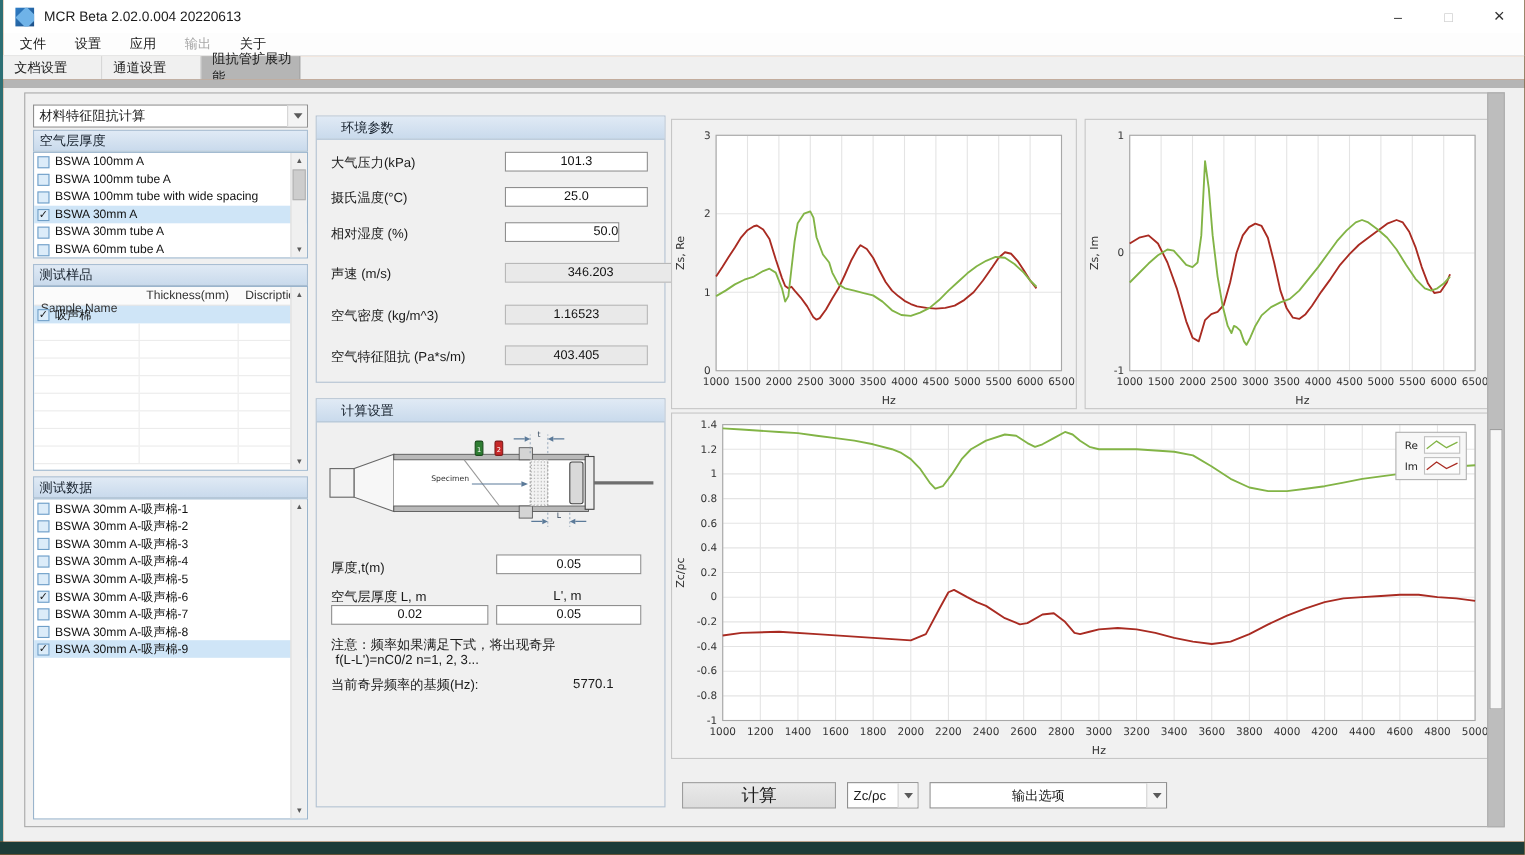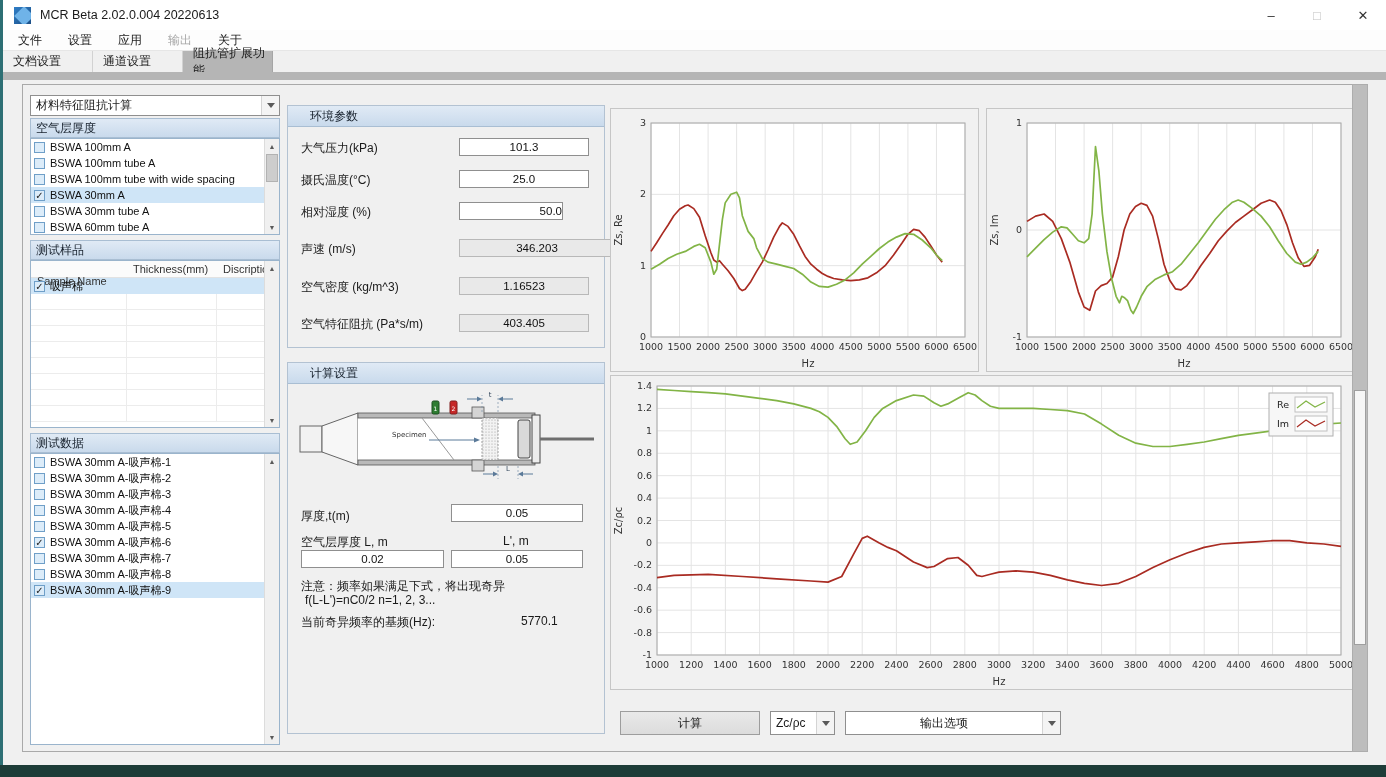--- a/index.html
+++ b/index.html
@@ -47,21 +47,21 @@
   
   .groupbox{border:1px solid #b3c2d2;background:#f0f0f0;}
   .ghdr{height:21px;background:linear-gradient(#e0eaf5,#c9daec);border-bottom:1px solid #a9bed3;display:flex;align-items:center;padding-left:22px;font-size:12px;color:#16202c;}
   .frow{position:absolute;left:0;width:100%;height:18px;}
   .frow .flabel{position:absolute;left:13px;top:2px;font-size:12px;color:#1a1a1a;white-space:nowrap;}
   .field{position:absolute;height:18px;text-align:center;font-size:11.5px;color:#111;background:#fff;border:1px solid #8f8f8f;padding:0;}
   .field.ro{background:#e9e9e9;border:1px solid #b8b8b8;}
   .notetxt{position:absolute;font-size:12px;color:#1a1a1a;white-space:nowrap;}
   
   .chartpanel{background:#f1f1f1;border:1px solid #c6c6c6;}
-  .pushbtn{background:linear-gradient(#e9e9e9,#dcdcdc);border:1px solid #9d9d9d;display:flex;align-items:center;justify-content:center;font-size:12px;color:#1a1a1a;}
+  .pushbtn{background:linear-gradient(#e9e9e9,#dcdcdc);border:1px solid #9d9d9d;display:flex;align-items:center;justify-content:center;font-size:16px;color:#1a1a1a;}
   #mainScroll{left:1352px;top:84px;width:16px;height:668px;background:#bdbdbd;border:1px solid #adadad;}
   #mainThumb{position:absolute;left:1px;top:305px;width:12px;height:255px;background:#f6f6f6;border:1px solid #9f9f9f;}
   svg text{font-family:"DejaVu Sans","Liberation Sans",sans-serif;}
 </style>
 </head>
 <body>
 
 <div id="screen">
   <div id="leftstrip" class="abs"></div>
   <div id="bottomstrip" class="abs"></div>

